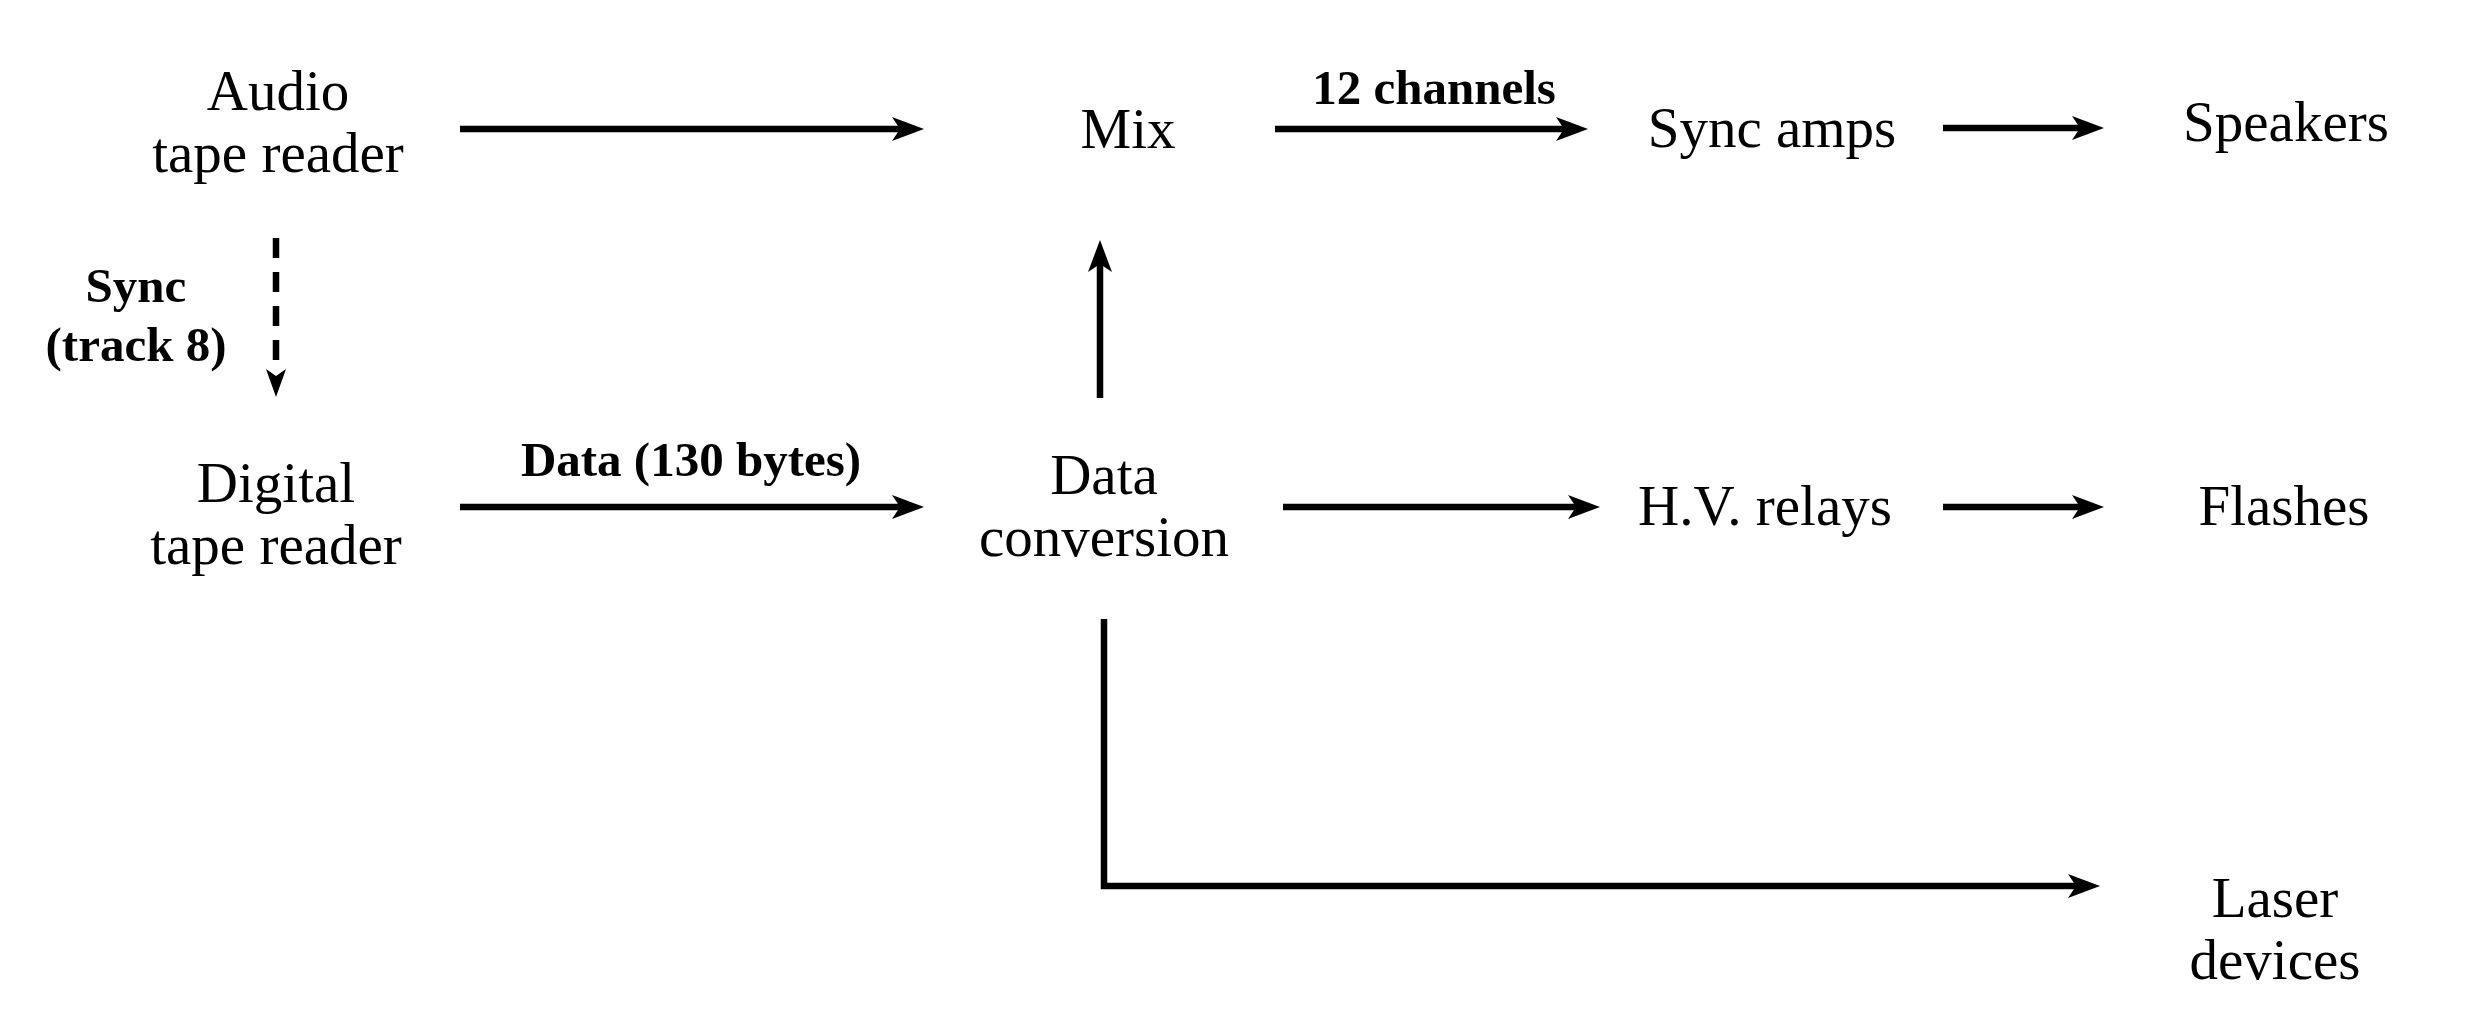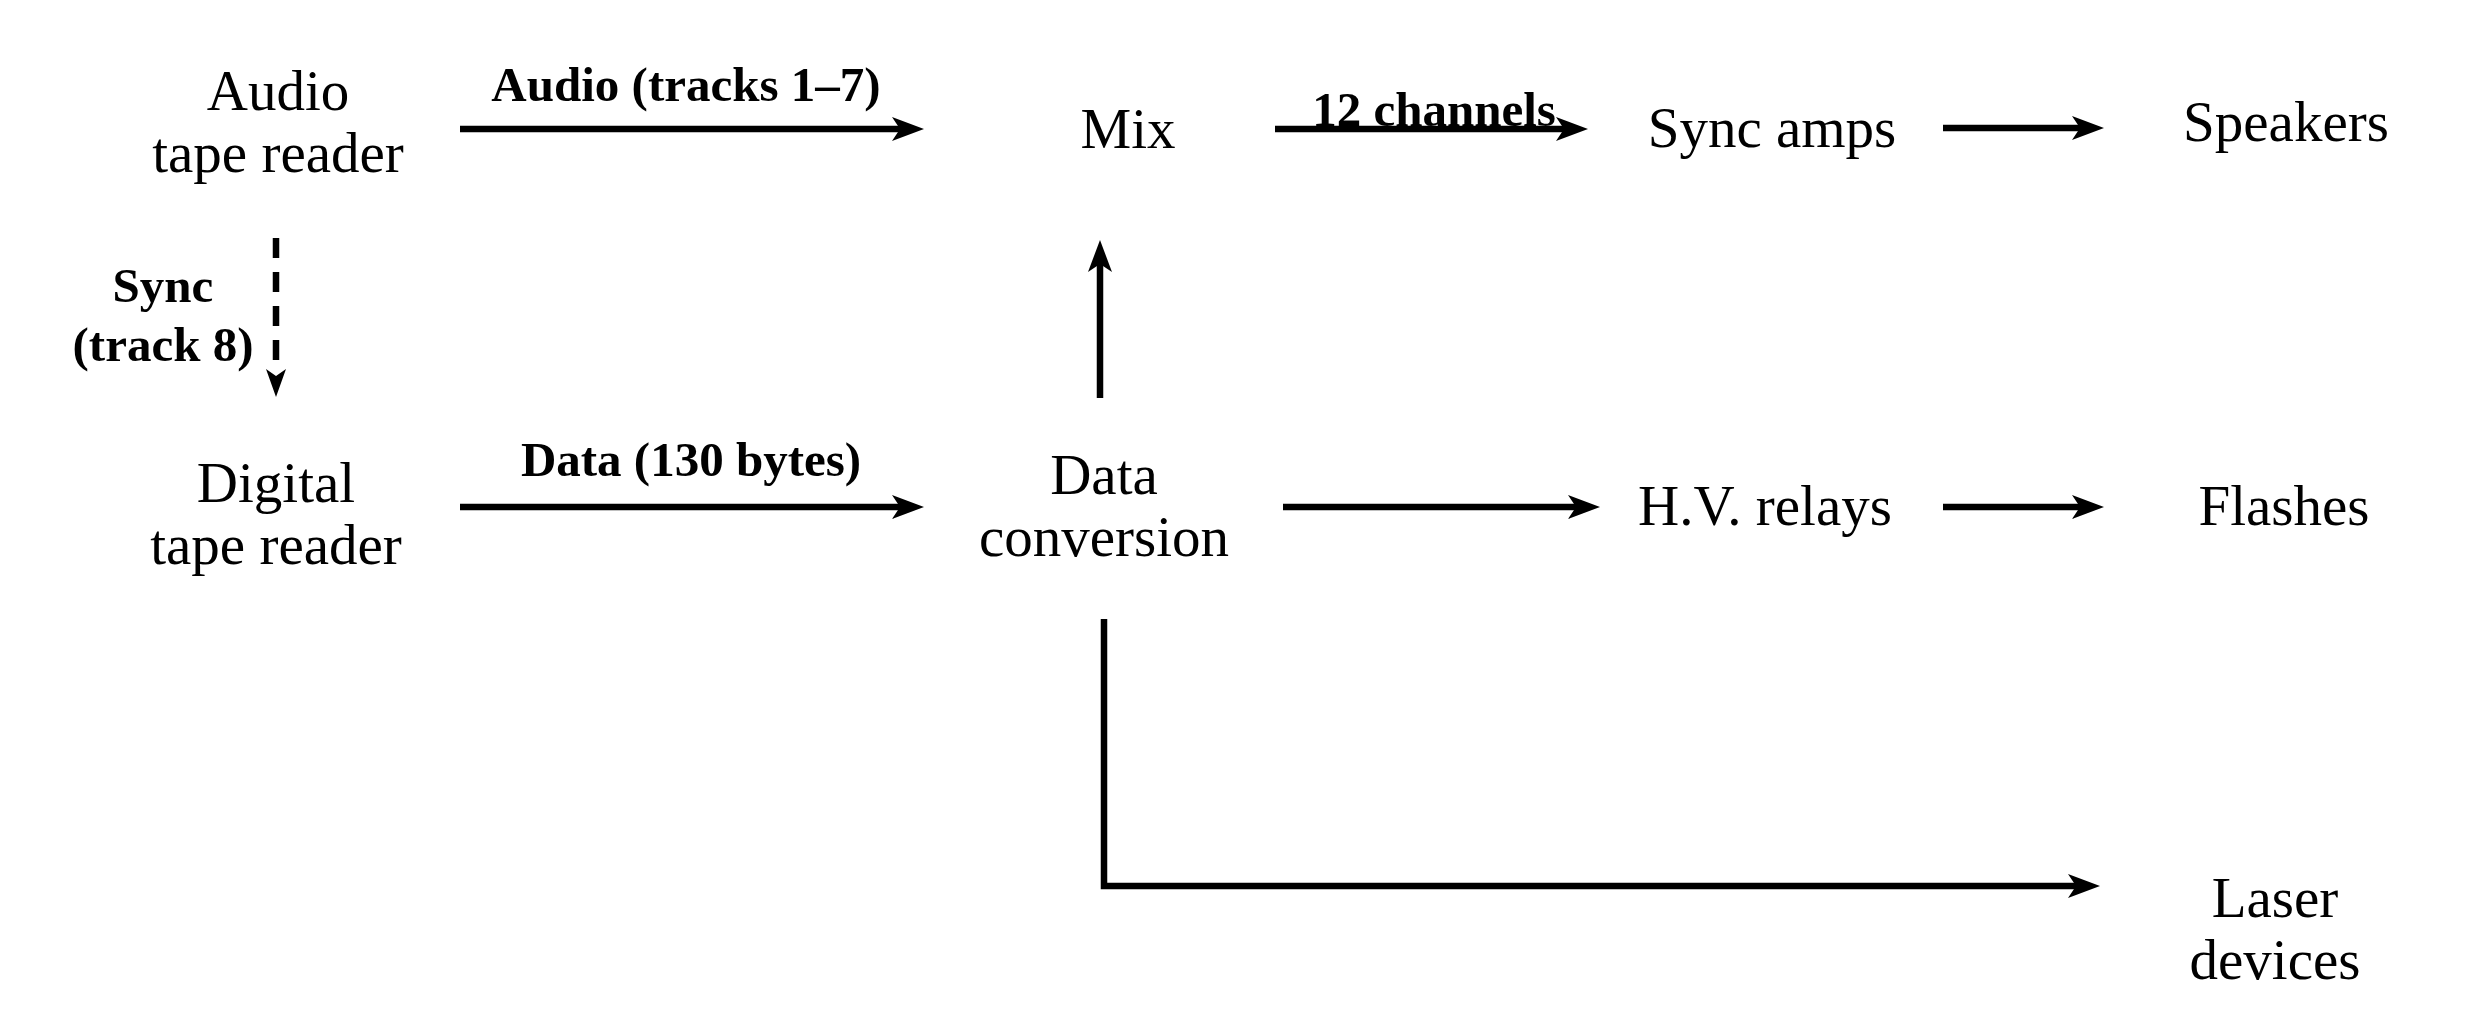--- a/index.html
+++ b/index.html
@@ -118,22 +118,21 @@
 
   <div class="node" style="left:1104px; top:506px;font-family:Liberation Serif, serif;">Data
 conversion</div>
 
   <div class="node" style="left:1765px; top:506px;">H.V. relays</div>
 
   <div class="node" style="left:2284px; top:506px;">Flashes</div>
 
   <div class="node" style="left:2275px; top:888px;margin-top:41px;">Laser devices</div>
 
-  <div class="edge-label" style="left:686px; top:85px;">Audio (tracks 1–7)</div>
 
-  <div class="edge-label" style="left:1434px; top:88px;margin-top:22px;">12 channels</div>
+  <div class="edge-label" style="left:1434px; top:88px;">12 channels</div>
 
-  <div class="edge-label" style="left:136px; top:316px;margin-left:27px;">Sync
+  <div class="edge-label" style="left:136px; top:316px;">Sync
 (track 8)</div>
 
   <div class="edge-label" style="left:691px; top:460px;">Data (130 bytes)</div>
 
 </div>
 
 </body></html>

